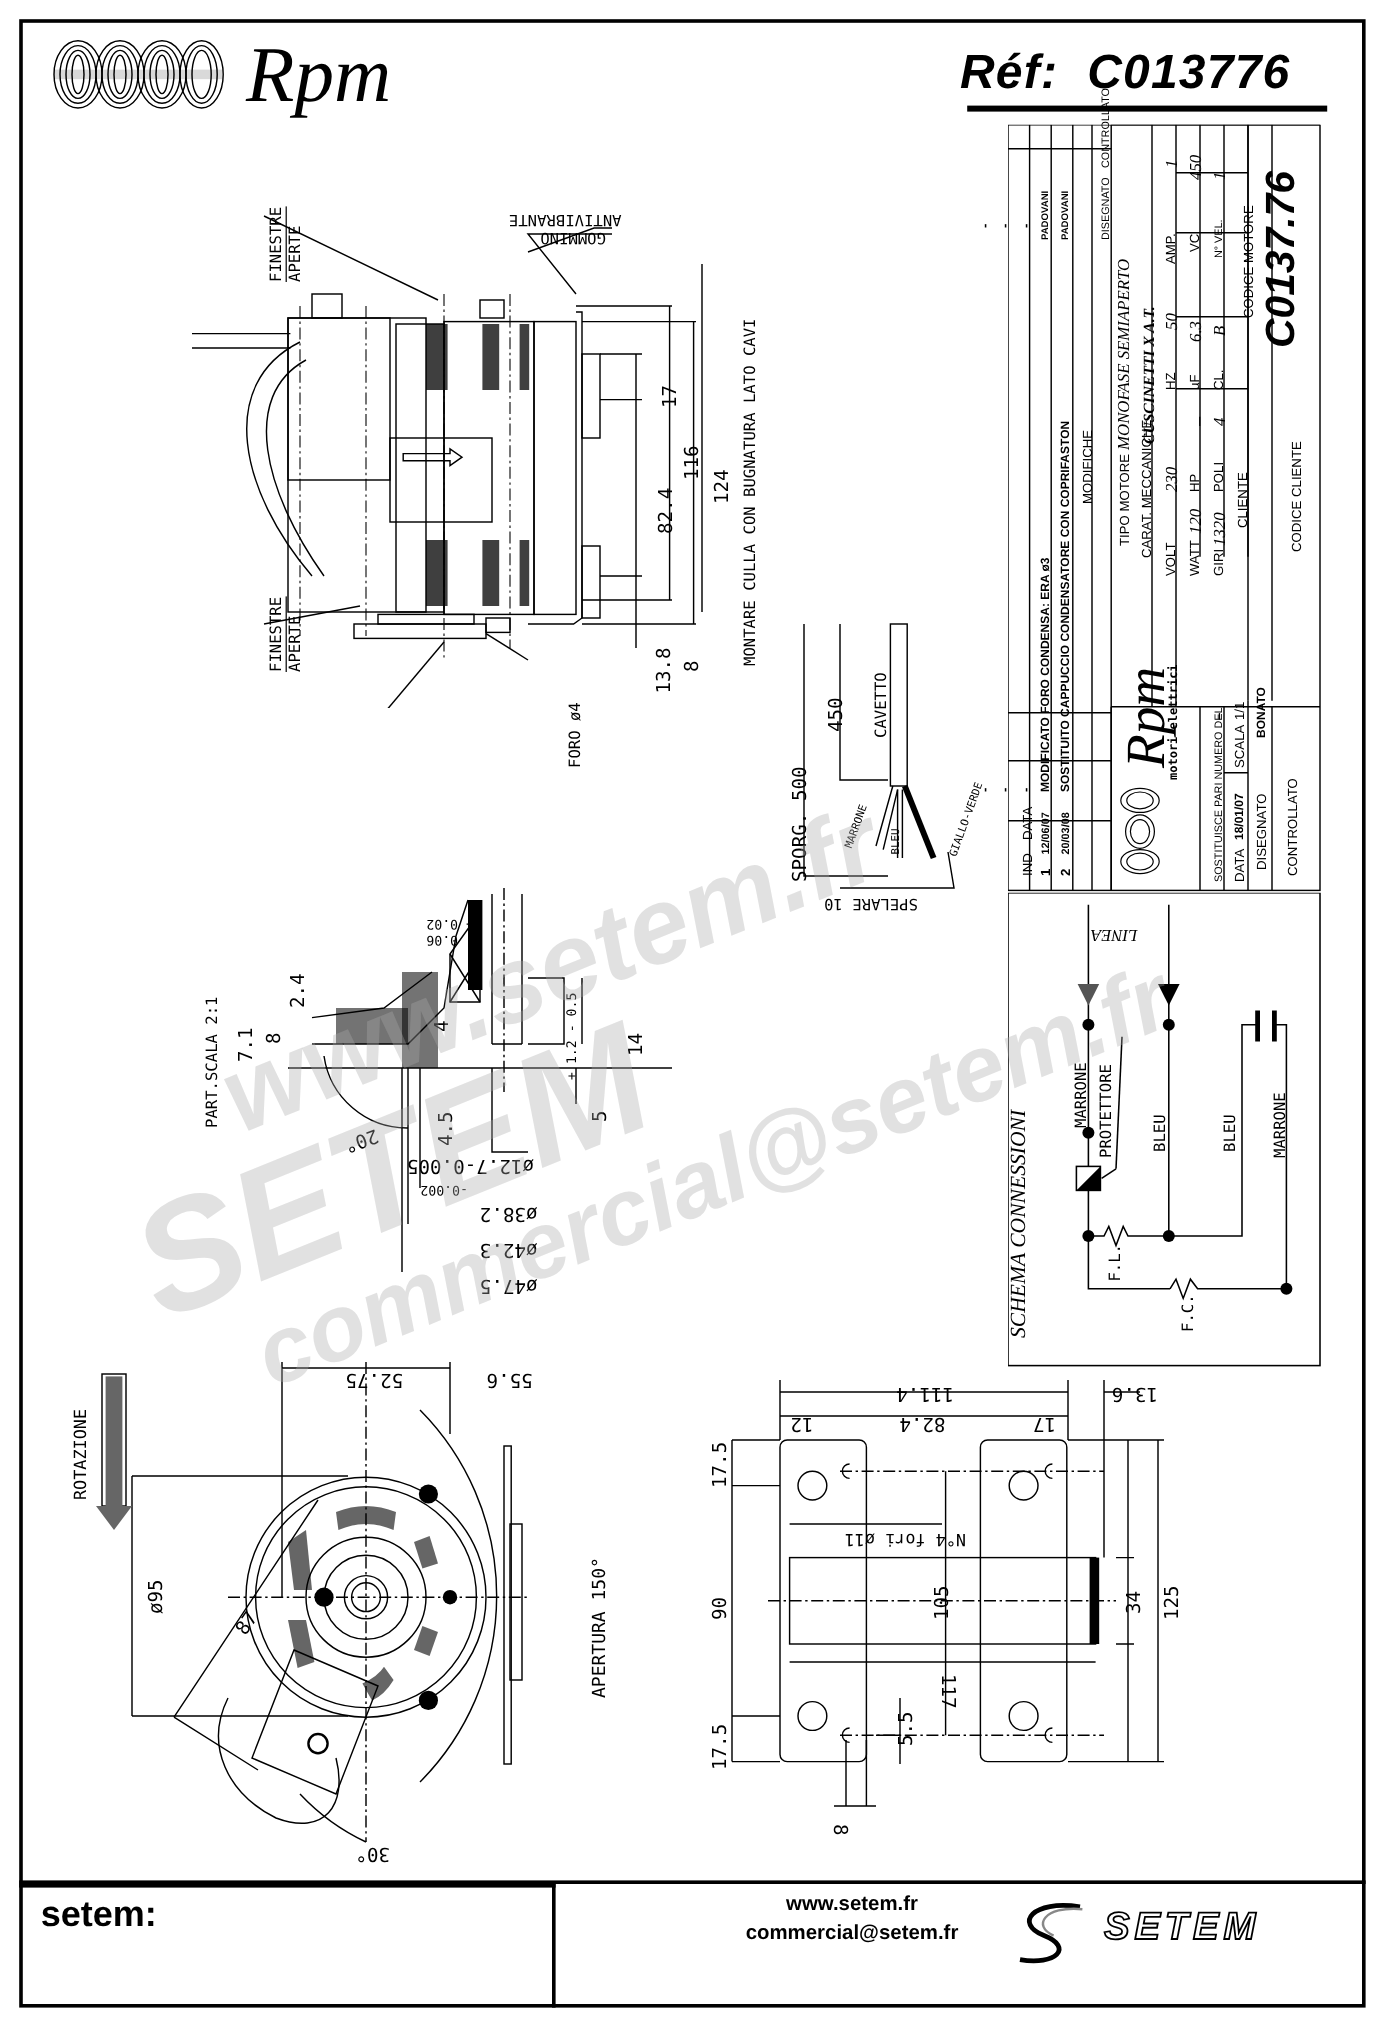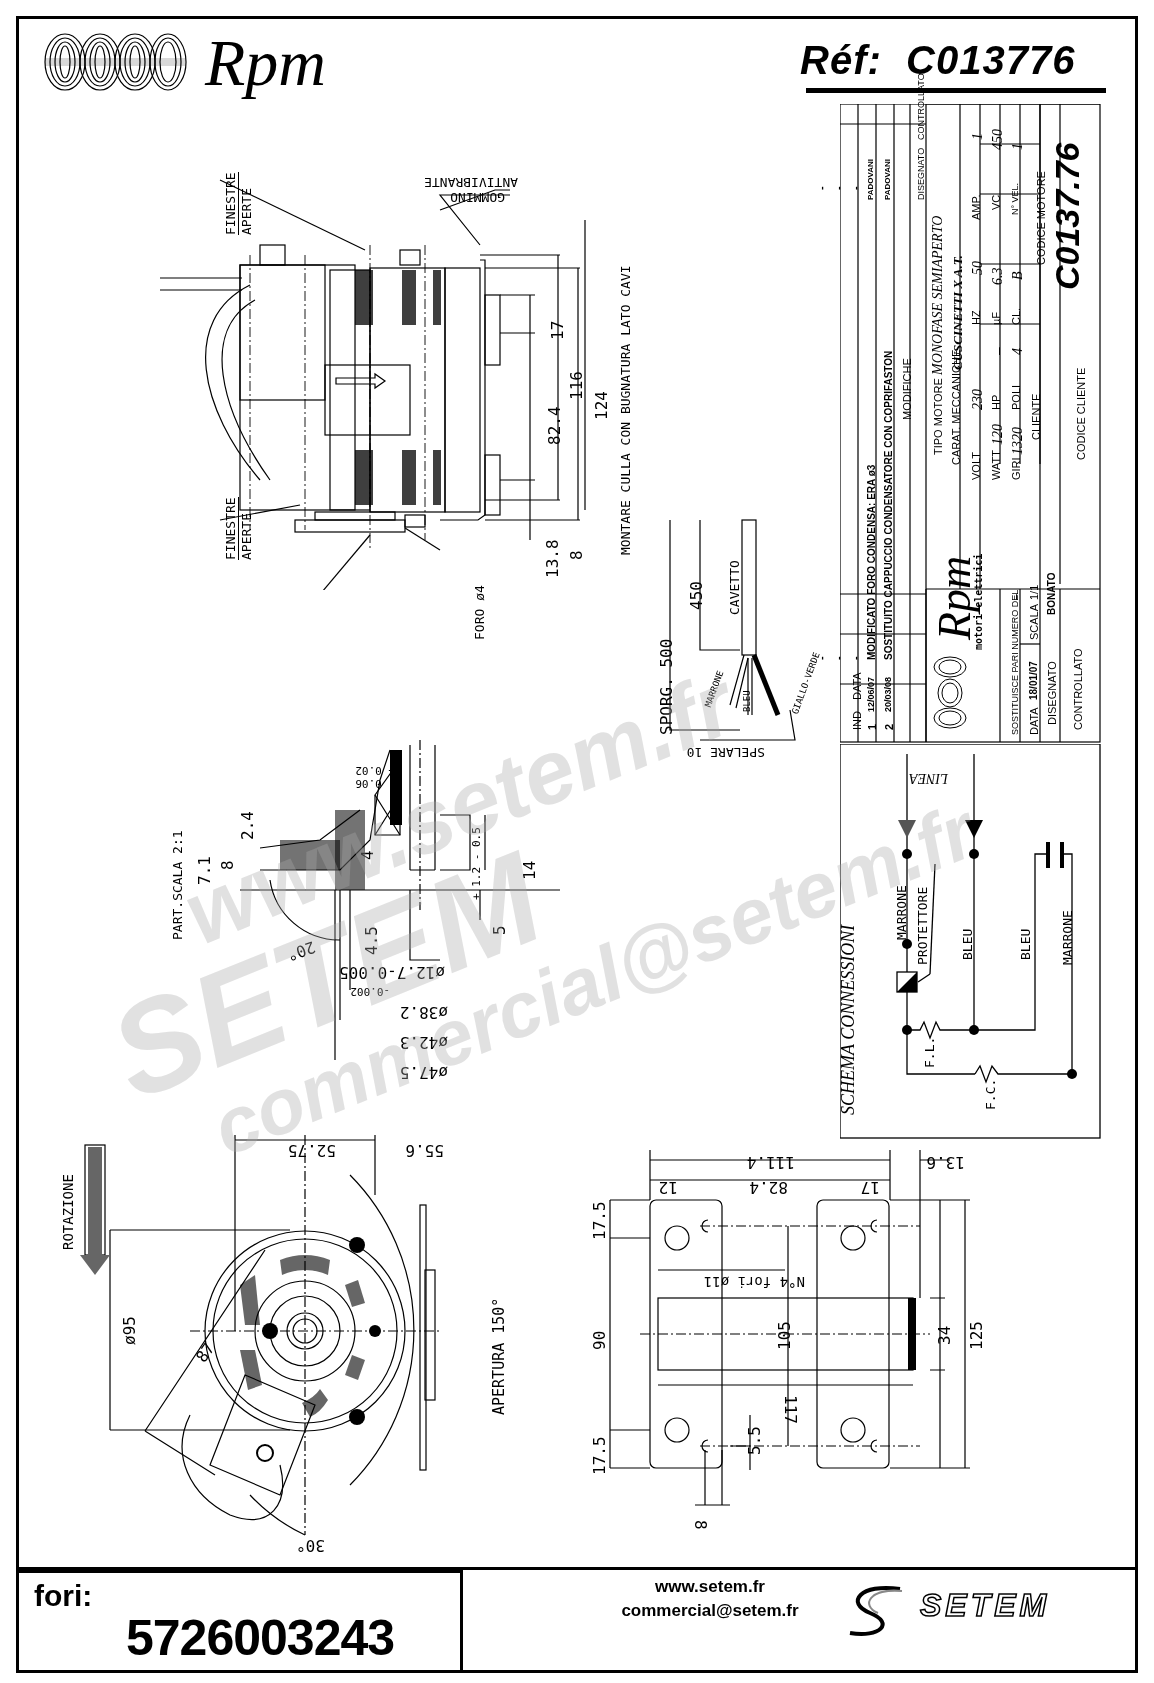--- a/index.html
+++ b/index.html
@@ -452,22 +452,21 @@
 <div class="rot dim" style="left:745px;top:1455px;transform:rotate(-90deg)">5.5</div>
 <div class="rot dim" style="left:710px;top:1520px;transform:rotate(90deg)">8</div>
 <div class="rot label" style="left:805px;top:1290px;transform:rotate(180deg);font-size:14px">N°4 fori ø11</div>
 
 <div class="wm" style="left:170px;top:870px;font-size:90px;transform:rotate(-22deg)">www.setem.fr</div>
 <div class="wm" style="left:90px;top:990px;font-size:130px;transform:rotate(-22deg)">SETEM</div>
 <div class="wm" style="left:200px;top:1090px;font-size:78px;transform:rotate(-22deg)">commercial@setem.fr</div>
 
 <div class="abs" style="left:16px;top:1567px;width:1122px;height:3px;background:#000"></div>
 <div class="footer-code-box">
-  <div class="footer-code-label">fori:</div>
-  <div class="footer-code-value">5726003243</div>
+  <div class="footer-code-label">setem:</div>
 </div>
 <div class="footer-contact">
   <div class="web">www.setem.fr</div>
   <div class="mail">commercial@setem.fr</div>
   <div class="setem">
     <svg class="abs" style="left:0;top:0" width="80" height="56">
       <path d="M60 6 C 20 0, 5 20, 30 30 C 55 40, 40 55, 10 50" fill="none" stroke="#000" stroke-width="4"></path>
       <path d="M62 8 C 30 5, 20 22, 38 30" fill="none" stroke="#888" stroke-width="2"></path>
     </svg>
     <div class="setem-word">SETEM</div>

